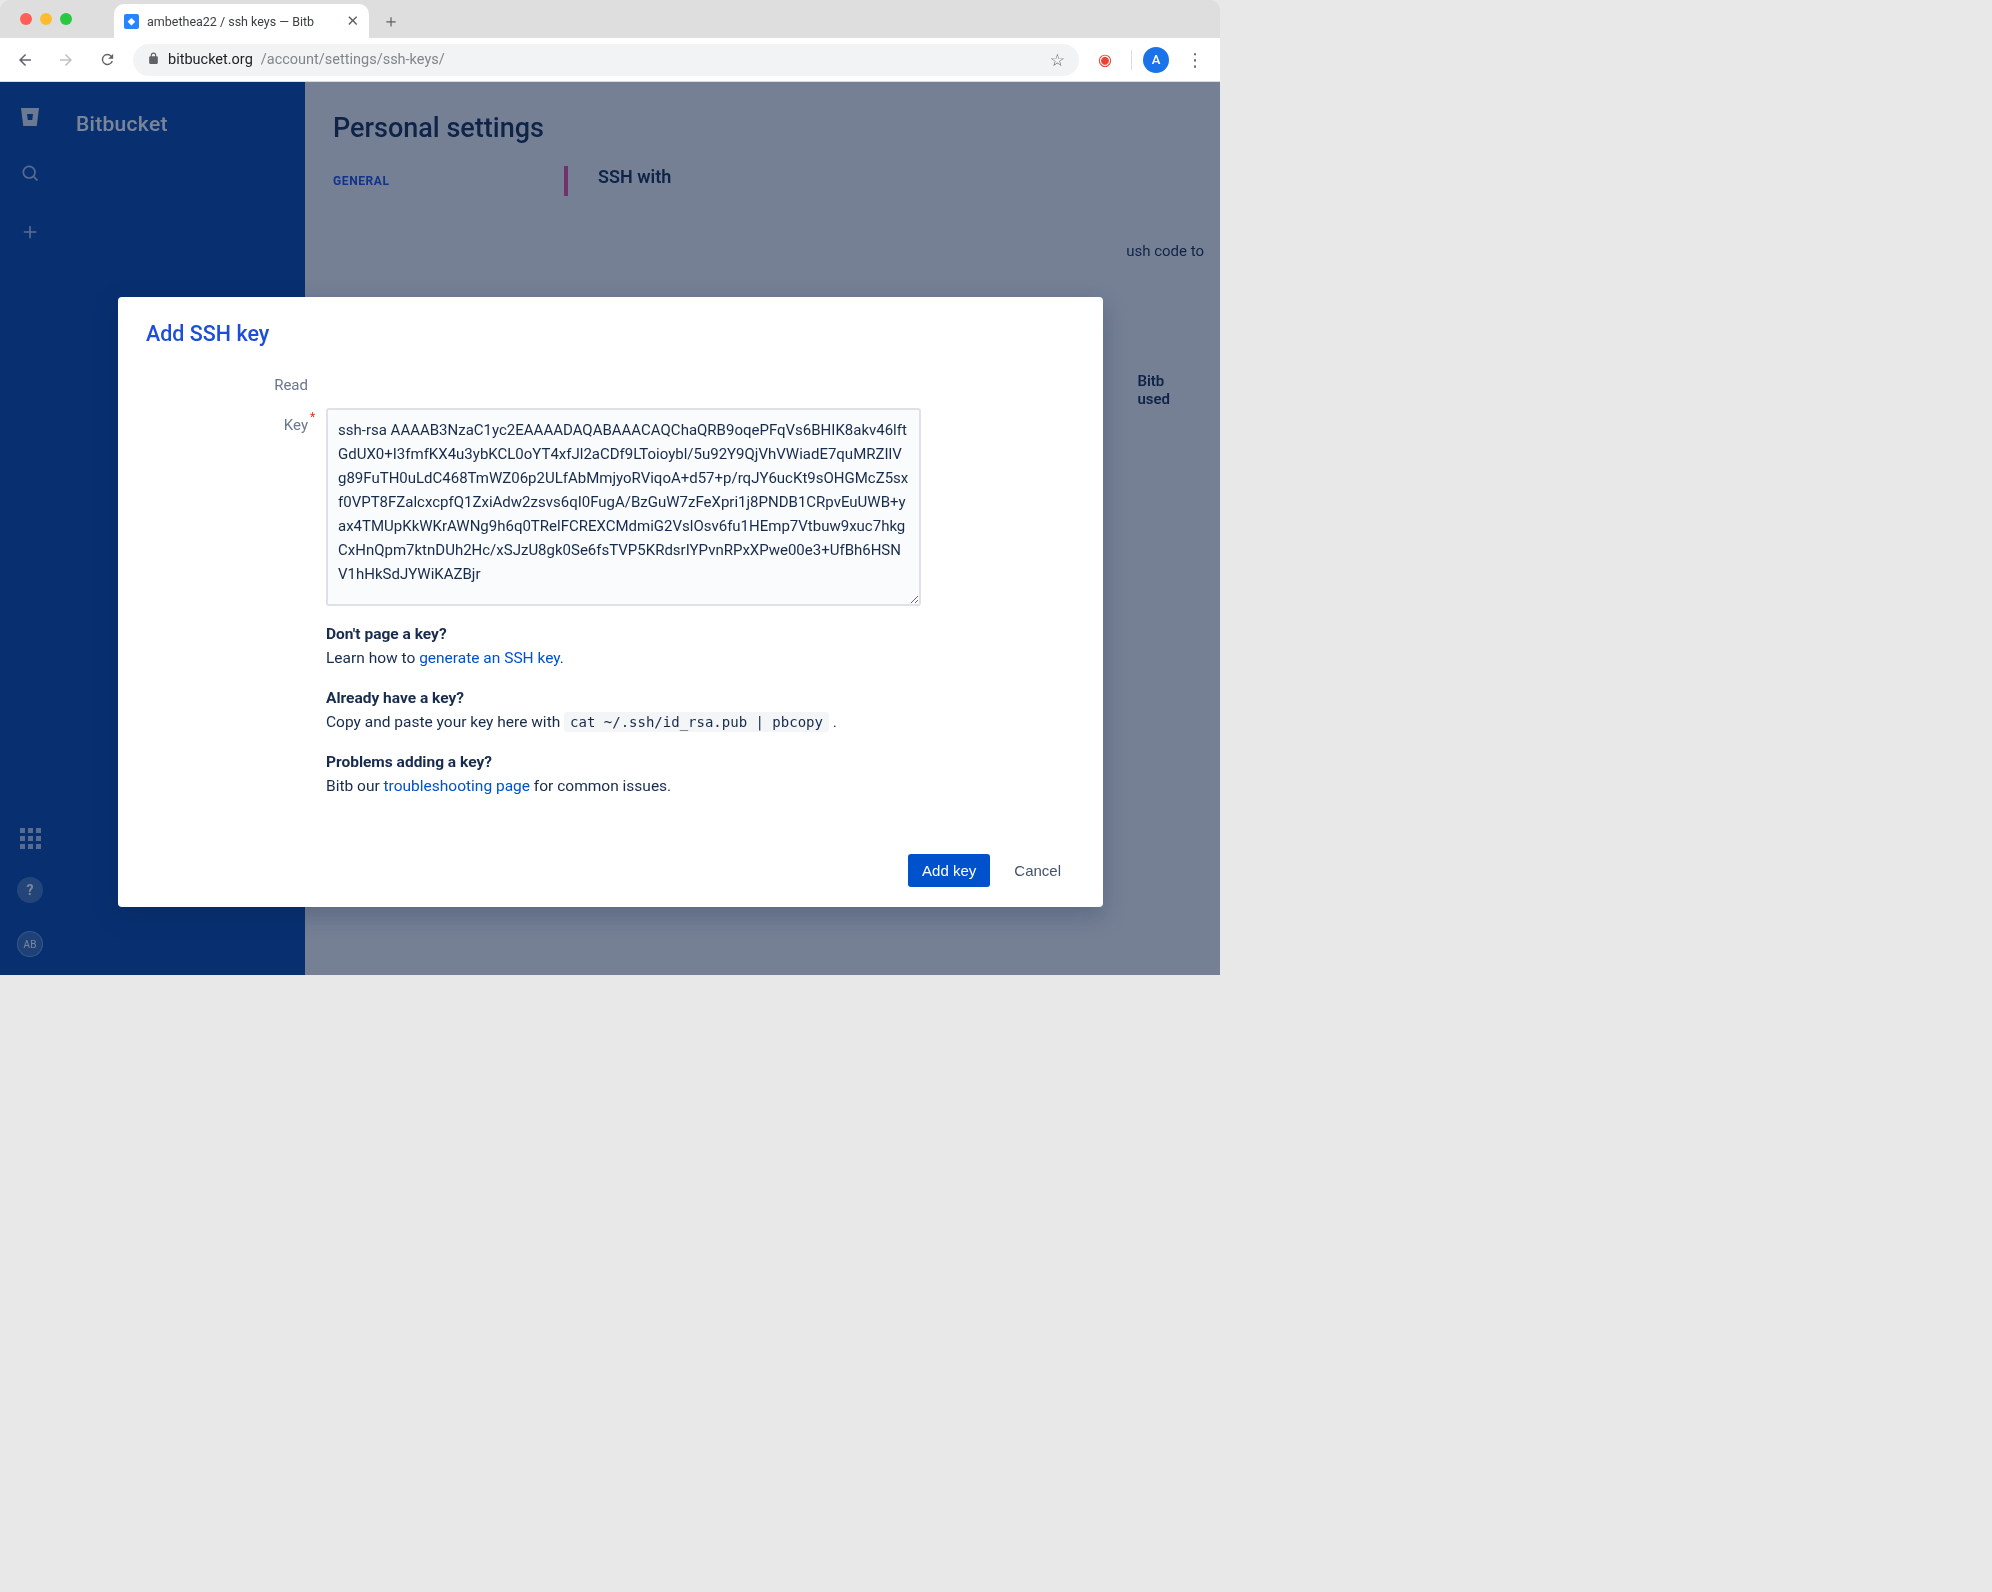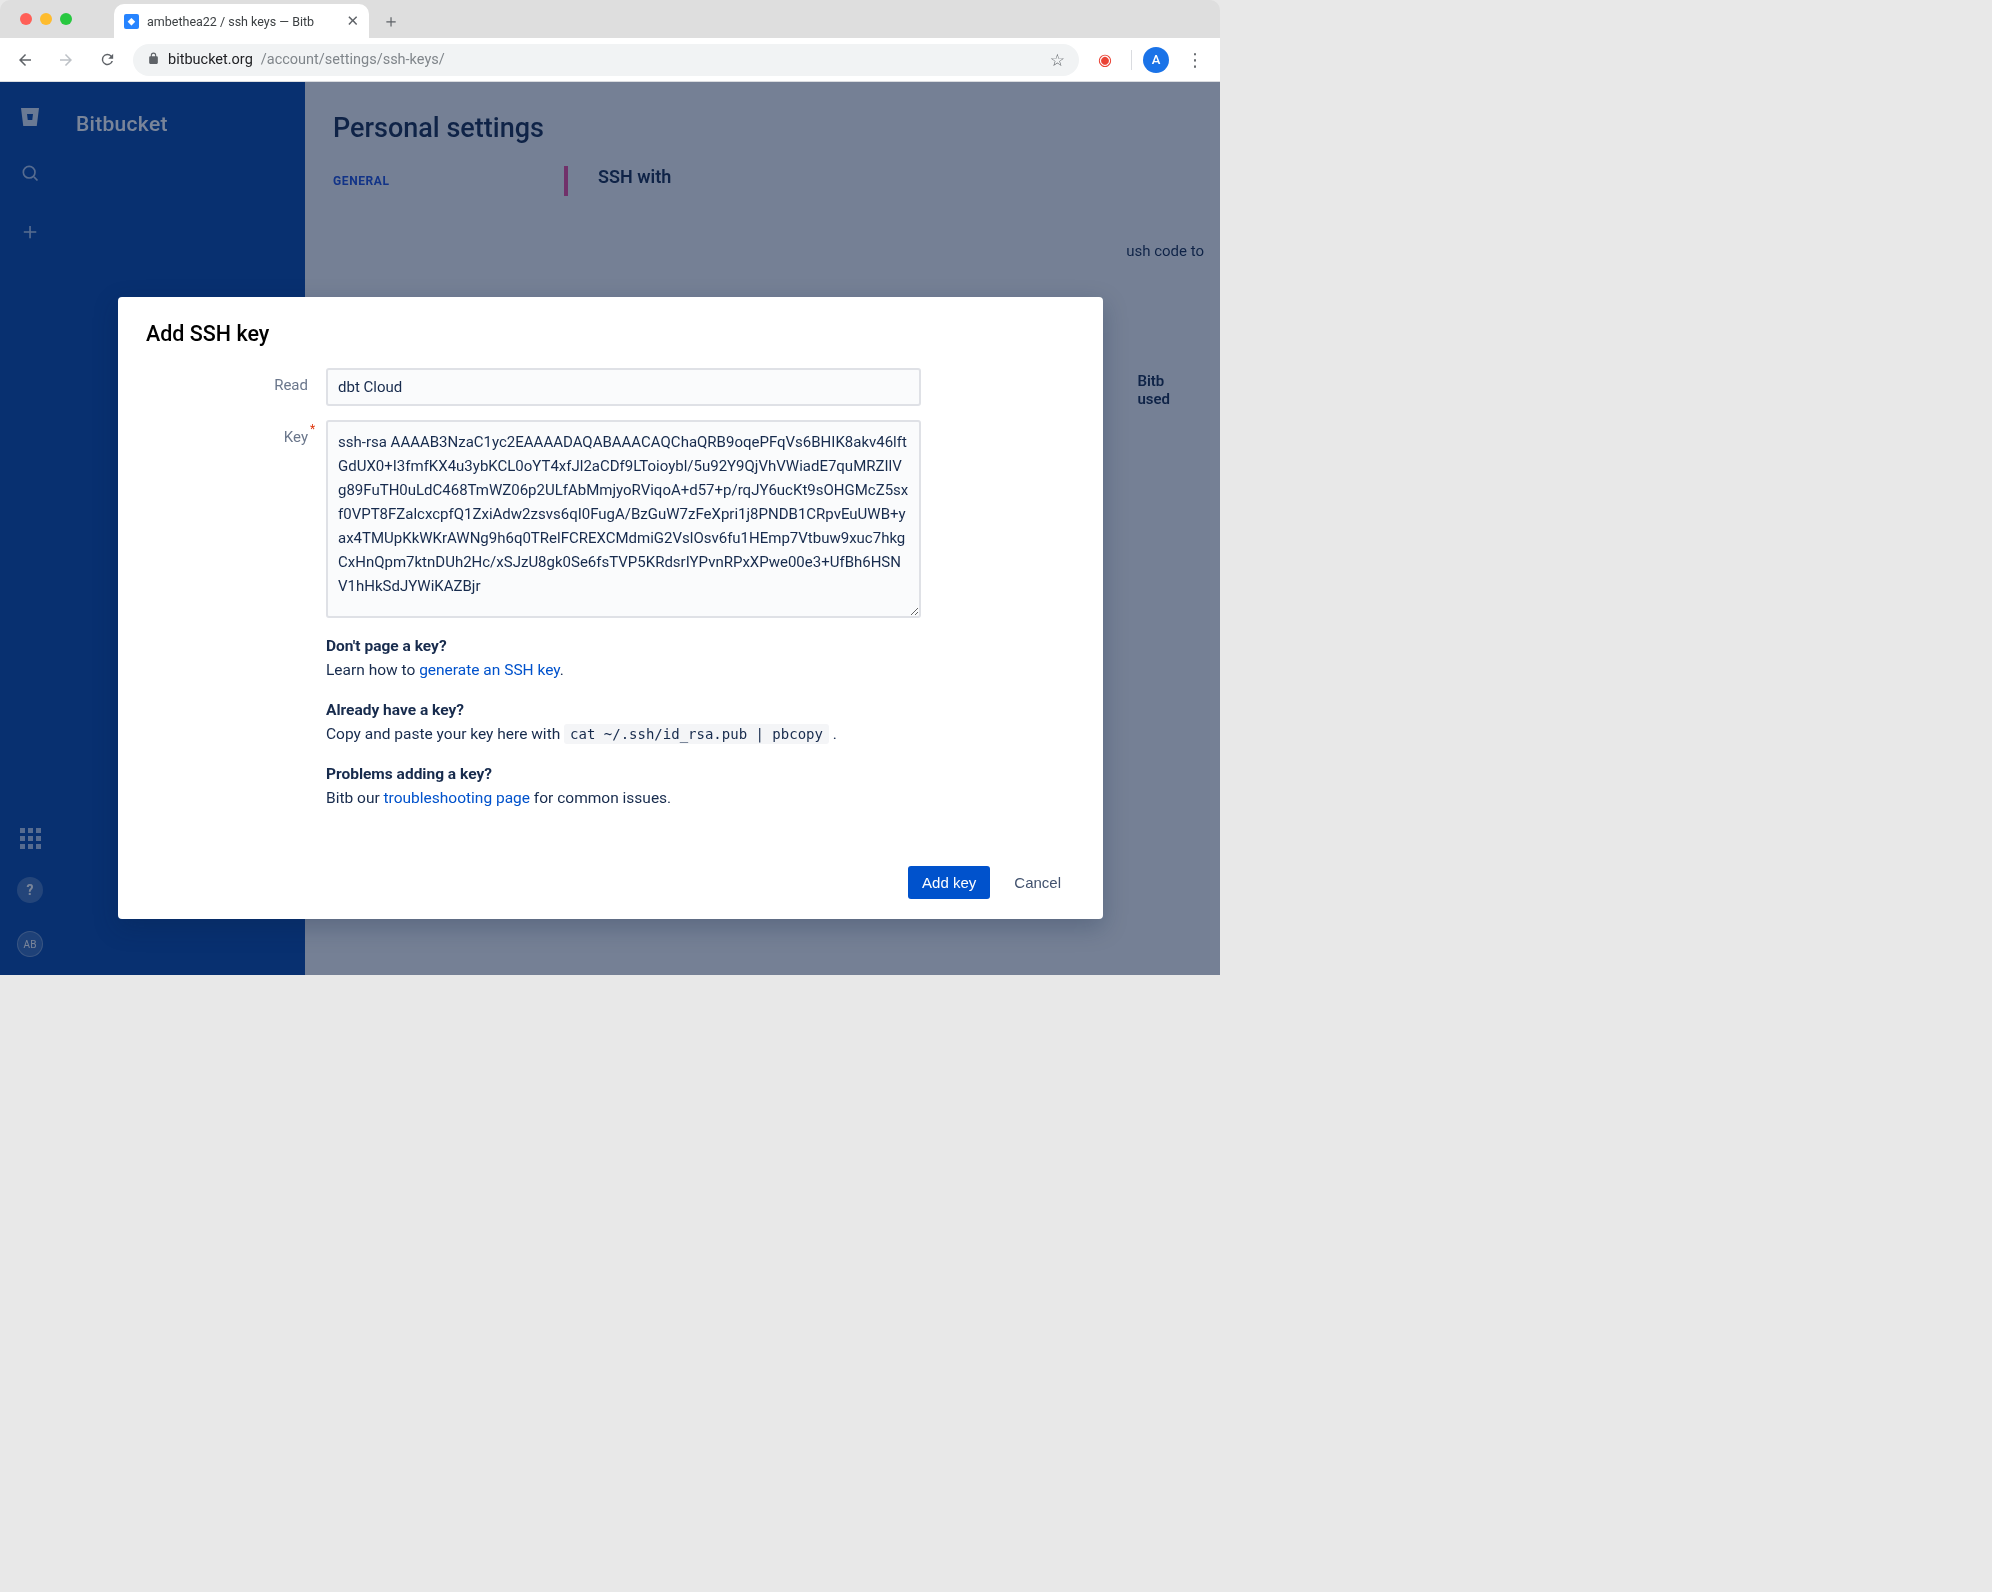--- a/index.html
+++ b/index.html
@@ -99,21 +99,21 @@
     
     .modal{
       position:absolute;
       left:118px; top:215px;
       width:985px;
       background:#fff;
       border-radius:4px;
       box-shadow:0 8px 24px rgba(9,30,66,0.25);
       padding:24px 28px 20px 28px;
     }
-    .modal-title{font-size:21.5px;font-weight:500;color:#000000;margin-bottom:22px;}
+    .modal-title{font-size:21.5px;font-weight:500;color:#1d4ed8;margin-bottom:22px;}
     .formrow{display:flex;align-items:flex-start;margin-bottom:14px;}
     .formlabel{width:180px;text-align:right;padding-right:18px;padding-top:8px;font-size:15px;color:#6b778c;position:relative;}
     .formlabel .req::after{content:"*";color:#de350b;position:absolute;top:2px;margin-left:2px;font-size:12px;}
     .forminput{
       flex:1;
       max-width:595px;
       border:2px solid #dfe1e6;
       background:#fafbfc;
       border-radius:3px;
       font-size:15px;
@@ -248,21 +248,20 @@
      <div>used</div>
   </div>
 
   <div class="overlay"></div>
 
   <div class="modal">
     <div class="modal-title">Add SSH key</div>
 
     <div class="formrow">
       <div class="formlabel">Read</div>
-      <input class="forminput" value="dbt Cloud" style="">
     </div>
 
     <div class="formrow">
       <div class="formlabel"><span class="req">Key</span></div>
       <textarea class="formtextarea" style="">ssh-rsa AAAAB3NzaC1yc2EAAAADAQABAAACAQChaQRB9oqePFqVs6BHIK8akv46lftGdUX0+I3fmfKX4u3ybKCL0oYT4xfJl2aCDf9LToioybl/5u92Y9QjVhVWiadE7quMRZIlVg89FuTH0uLdC468TmWZ06p2ULfAbMmjyoRViqoA+d57+p/rqJY6ucKt9sOHGMcZ5sxf0VPT8FZalcxcpfQ1ZxiAdw2zsvs6qI0FugA/BzGuW7zFeXpri1j8PNDB1CRpvEuUWB+yax4TMUpKkWKrAWNg9h6q0TRelFCREXCMdmiG2VslOsv6fu1HEmp7Vtbuw9xuc7hkgCxHnQpm7ktnDUh2Hc/xSJzU8gk0Se6fsTVP5KRdsrIYPvnRPxXPwe00e3+UfBh6HSNV1hHkSdJYWiKAZBjr</textarea>
     </div>
 
     <div class="helptext">
       <div class="block">
         <b>Don't page a key?</b><br>

